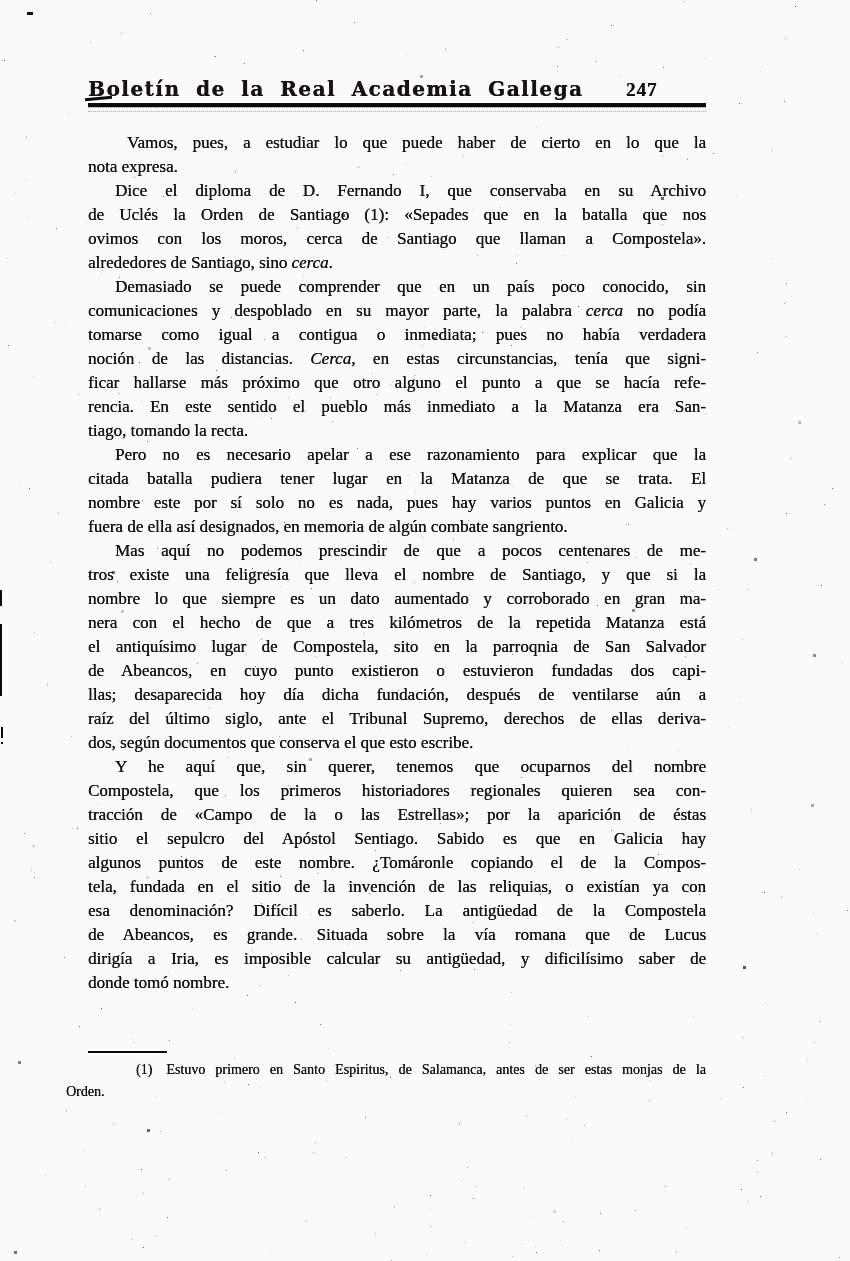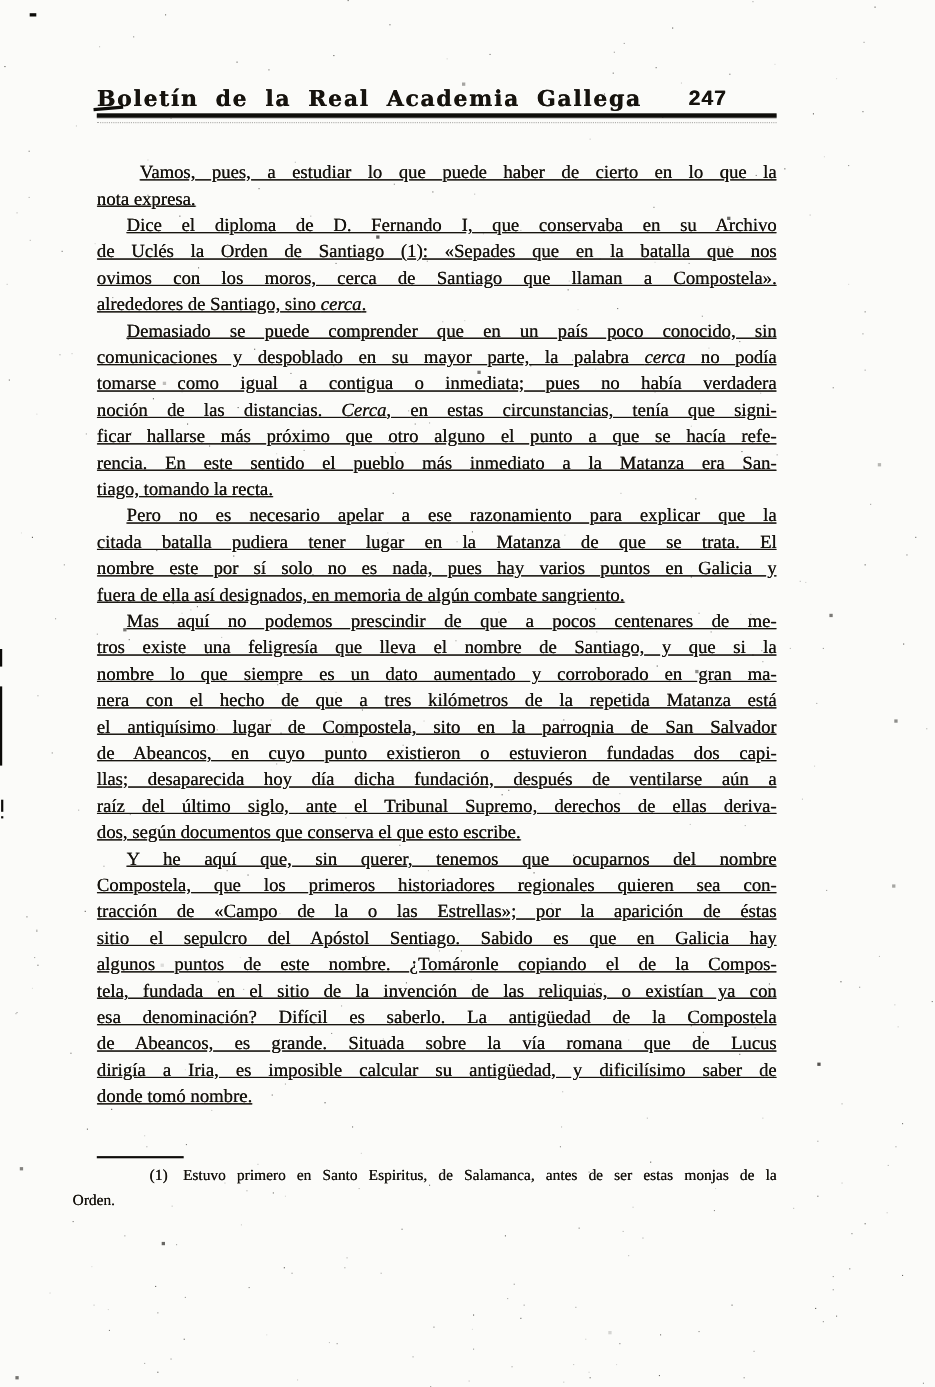--- a/index.html
+++ b/index.html
@@ -45,21 +45,21 @@
     font-weight: bold;
     font-size: 20px;
     letter-spacing: 1.5px;
     word-spacing: 7px;
     white-space: nowrap;
     text-shadow: 0.3px 0 0 currentColor;
   }
   .page-number {
     position: absolute;
     top: 79px; left: 626px;
-    font-family: Liberation Sans, sans-serif;
+    font-family: Liberation Serif, serif;
     font-weight: bold;
     font-size: 19px;
     letter-spacing: 1px;
     text-shadow: 0.3px 0 0 currentColor;
   }
   .head-rule {
     position: absolute;
     top: 103px; left: 88px; width: 618px; height: 4px;
     background: #0e0d0a;
     box-shadow: 0 1px 0 rgba(14,13,10,0.25);
@@ -72,25 +72,24 @@
   }
   .head-rule-dots {
     position: absolute;
     top: 111px; left: 88px; width: 618px; height: 0;
     border-top: 1px dotted rgba(20,18,14,0.35);
   }
 
   
   .body-text {
     position: absolute;
-    top: 145px; left: 88px; width: 618px;
+    top: 131px; left: 88px; width: 618px;
     font-size: 17px;
     line-height: 24px;
     text-shadow: 0.25px 0 0 currentColor;
-    text-decoration: underline;
   }
   .para { margin: 0; }
   .ln {
     height: 24px;
     overflow: hidden;
     text-align: justify;
     text-align-last: justify;
     white-space: normal;
   }
   .ln.last { text-align-last: left; }

